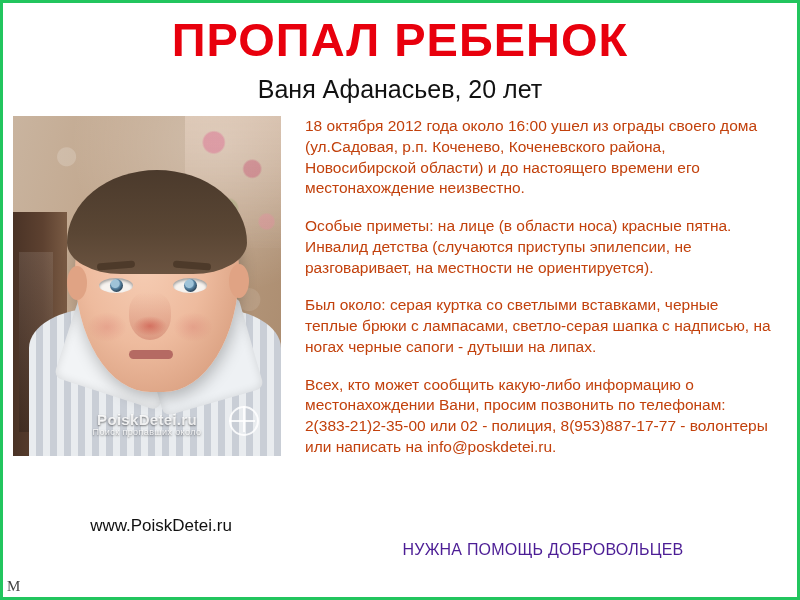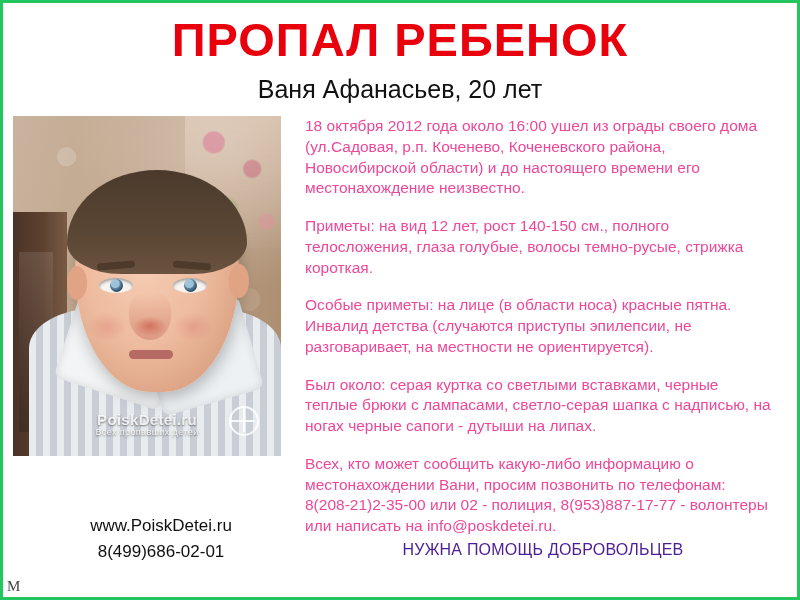--- a/index.html
+++ b/index.html
@@ -283,21 +283,21 @@
   }
   .text-col {
     flex: 1 1 auto;
     padding: 0 16px 0 24px;
     box-sizing: border-box;
   }
   .text-col p {
     margin: 0 8px 17px 0;
     font-size: 15.5px;
     line-height: 1.34;
-    color: #ec4899;
+    color: #c2410c;
   }
   .text-col p:last-child {
     margin-bottom: 0;
   }
   .footer {
     position: absolute;
     left: 0; right: 0; bottom: 6px;
     height: 78px;
   }
   .footer-left {
@@ -358,39 +358,37 @@
         <div class="ph-eye-l"></div>
         <div class="ph-eye-r"></div>
         <div class="ph-cheek-l"></div>
         <div class="ph-cheek-r"></div>
         <div class="ph-nose"></div>
         <div class="ph-nose-red"></div>
         <div class="ph-mouth"></div>
 
         <div class="photo-watermark">
           <div class="wm-main">PoiskDetei.ru</div>
-          <div class="wm-sub">Всех пропавших детей</div>
+          <div class="wm-sub">Поиск пропавших около</div>
         </div>
         <div class="wm-globe"></div>
       </div>
     </div>
 
     <div class="text-col">
       <p>18 октября 2012 года около 16:00 ушел из ограды своего дома (ул.Садовая, р.п. Коченево, Коченевского района, Новосибирской области) и до настоящего времени его местонахождение неизвестно.</p>
-      <p>Приметы: на вид 12 лет, рост 140-150 см., полного телосложения, глаза голубые, волосы темно-русые, стрижка короткая.</p>
       <p>Особые приметы: на лице (в области носа) красные пятна. Инвалид детства (случаются приступы эпилепсии, не разговаривает, на местности не ориентируется).</p>
       <p>Был около: серая куртка со светлыми вставками, черные теплые брюки с лампасами, светло-серая шапка с надписью, на ногах черные сапоги - дутыши на липах.</p>
-      <p>Всех, кто может сообщить какую-либо информацию о местонахождении Вани, просим позвонить по телефонам: 8(208-21)2-35-00 или 02 - полиция, 8(953)887-17-77 - волонтеры или написать на info@poskdetei.ru.</p>
+      <p>Всех, кто может сообщить какую-либо информацию о местонахождении Вани, просим позвонить по телефонам: 2(383-21)2-35-00 или 02 - полиция, 8(953)887-17-77 - волонтеры или написать на info@poskdetei.ru.</p>
     </div>
 
   </div>
 
   <div class="footer">
     <div class="footer-left">
       <div>www.PoiskDetei.ru</div>
-      <div>8(499)686-02-01</div>
     </div>
     <div class="footer-right">НУЖНА ПОМОЩЬ ДОБРОВОЛЬЦЕВ</div>
   </div>
 
   <div class="corner-mark">M</div>
 
 </div>
 
 </body></html>

